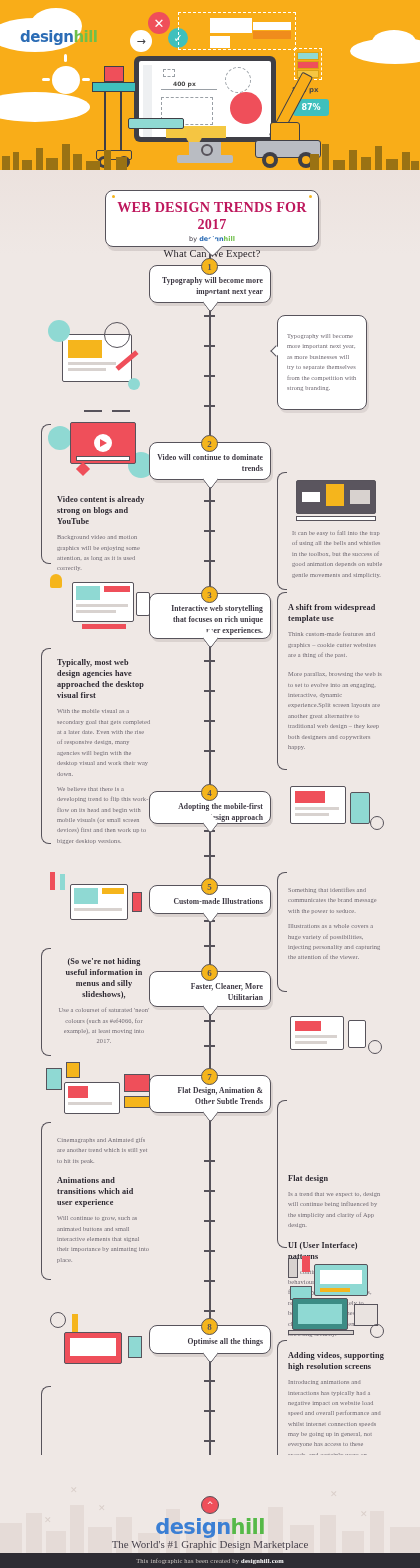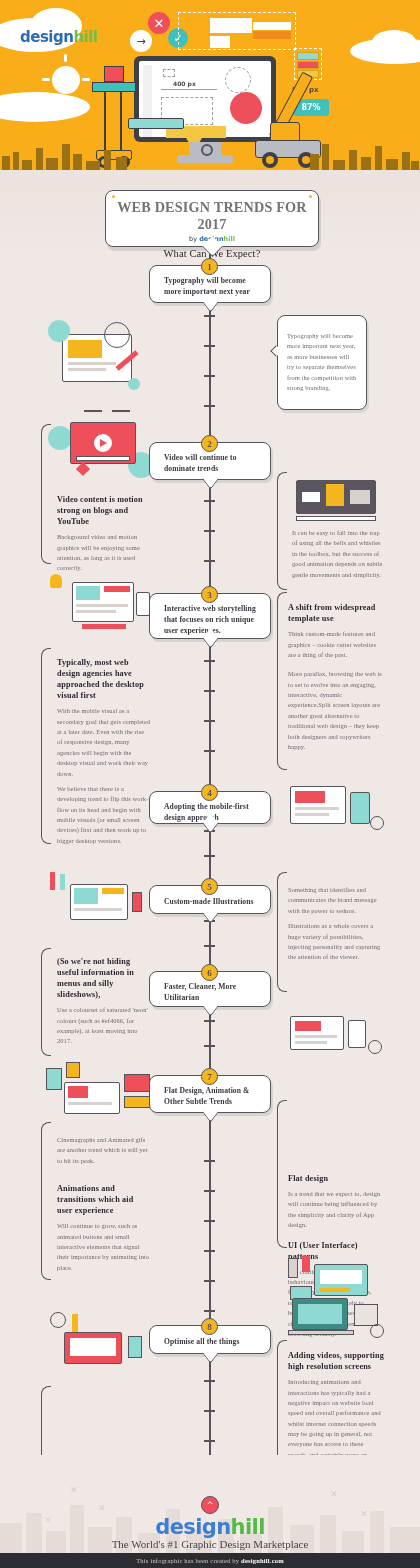--- a/index.html
+++ b/index.html
@@ -144,22 +144,22 @@
     background: #f5b51c; border: 1.5px solid #57535b; color: #57535b;
     font-family: "Liberation Serif", serif; font-size: 9px; font-weight: bold;
     display: flex; align-items: center; justify-content: center; z-index: 6;
   }
 
   
   .center-card {
     position: absolute; left: 149px; width: 122px;
     background: #fff; border: 1.3px solid #57535b; border-radius: 8px;
     box-shadow: 2px 3px 0 rgba(120,110,110,.18);
-    text-align: left; z-index: 5;
-    padding: 9px 14px 8px;
+    text-align: right; z-index: 5;
+    padding: 9px 7px 8px;
     font-family: "Liberation Serif", serif;
     font-size: 7.6px; font-weight: bold; color: #3a3540; line-height: 1.45;
     letter-spacing: .1px;
   }
   .center-card:after {
     content: ""; position: absolute; left: 50%; margin-left: -6px; bottom: -7px;
     width: 12px; height: 12px; background: #fff;
     border-right: 1.3px solid #57535b; border-bottom: 1.3px solid #57535b;
     transform: rotate(45deg) skew(8deg,8deg); border-radius: 0 0 3px 0;
   }
@@ -172,21 +172,21 @@
   }
   .title-card:after {
     content: ""; position: absolute; left: 50%; margin-left: -7px; bottom: -8px;
     width: 14px; height: 14px; background: #fff;
     border-right: 1.3px solid #57535b; border-bottom: 1.3px solid #57535b;
     transform: rotate(45deg); border-radius: 0 0 3px 0;
   }
   .title-card .dot { position: absolute; top: 4px; width: 3px; height: 3px; border-radius: 50%; background: #f5b51c; }
   .t-main {
     font-family: "Liberation Serif", serif;
-    font-size: 14.2px; font-weight: bold; color: #737373; letter-spacing: .2px;
+    font-size: 14.2px; font-weight: bold; color: #be185d; letter-spacing: .2px;
   }
   .t-by { font-family: "DejaVu Sans", sans-serif; font-size: 6.5px; color: #3a3540; margin-top: 2px; }
   .t-by b.d { color: #2b6cb5; }
   .t-by b.h { color: #6fbf4a; }
   .t-sub {
     font-family: "Liberation Serif", serif;
     font-size: 10.5px; color: #231f25; margin-top: 5px; letter-spacing: .1px;
   }
 
   
@@ -426,21 +426,21 @@
   <div class="dotblob" style="left:72px;top:34px;width:26px;height:26px;background:#8fd9d3;"></div>
   <div class="scr" style="left:14px;top:4px;width:66px;height:42px;background:#ef4f5a;"></div>
   <div class="abs" style="left:38px;top:16px;width:18px;height:18px;background:#fff;border-radius:50%;"></div>
   <div class="abs" style="left:44px;top:21px;width:0;height:0;border-left:7px solid #ef4f5a;border-top:4px solid transparent;border-bottom:4px solid transparent;"></div>
   <div class="abs" style="left:20px;top:38px;width:54px;height:5px;background:#fff;border:1px solid #57535b;"></div>
   <div class="abs" style="left:22px;top:46px;width:10px;height:10px;background:#ef4f5a;transform:rotate(45deg);"></div>
   <div class="abs" style="left:28px;top:-8px;width:18px;height:2px;background:#57535b;"></div>
   <div class="abs" style="left:56px;top:-8px;width:18px;height:2px;background:#57535b;"></div>
 </div>
 <div class="abs" style="left:57px;top:494px;width:90px;">
-  <div class="side-h">Video content is motion strong on blogs and YouTube</div>
+  <div class="side-h">Video content is already strong on blogs and YouTube</div>
   <div class="side-p">Background video and motion graphics will be enjoying some attention, as long as it is used correctly.</div>
 </div>
 
 <div class="abs" style="left:277px;top:472px;width:10px;height:118px;border-left:1.3px solid #57535b;border-top:1.3px solid #57535b;border-bottom:1.3px solid #57535b;border-radius:8px 0 0 8px;"></div>
 <div class="ill" style="left:292px;top:478px;width:92px;height:44px;">
   <div class="scr" style="left:4px;top:2px;width:80px;height:34px;background:#5a555e;"></div>
   <div class="abs" style="left:34px;top:6px;width:18px;height:22px;background:#f5b51c;"></div>
   <div class="abs" style="left:10px;top:14px;width:18px;height:10px;background:#fff;"></div>
   <div class="abs" style="left:58px;top:12px;width:20px;height:14px;background:#d8d2cf;"></div>
   <div class="abs" style="left:4px;top:38px;width:80px;height:5px;background:#fff;border:1px solid #57535b;"></div>
@@ -502,21 +502,21 @@
   <div class="abs" style="left:86px;top:22px;width:10px;height:20px;background:#ef4f5a;border:1.3px solid #57535b;"></div>
 </div>
 
 <div class="abs" style="left:277px;top:872px;width:10px;height:120px;border-left:1.3px solid #57535b;border-top:1.3px solid #57535b;border-bottom:1.3px solid #57535b;border-radius:8px 0 0 8px;"></div>
 <div class="abs" style="left:288px;top:880px;width:96px;">
   <div class="side-p">Something that identifies and communicates the brand message with the power to seduce.</div>
   <div class="side-p">Illustrations as a whole covers a huge variety of possibilities, injecting personality and capturing the attention of the viewer.</div>
 </div>
 
 <div class="abs" style="left:41px;top:948px;width:10px;height:108px;border-left:1.3px solid #57535b;border-top:1.3px solid #57535b;border-bottom:1.3px solid #57535b;border-radius:8px 0 0 8px;"></div>
-<div class="abs" style="left:57px;top:956px;width:94px;">
+<div class="abs" style="left:57px;top:956px;width:94px;text-align:center;">
   <div class="side-h">(So we're not hiding useful information in menus and silly slideshows),</div>
   <div class="side-p">Use a colourset of saturated 'neon' colours (such as #ef4066, for example), at least moving into 2017.</div>
 </div>
 
 <div class="node" style="left:201px;top:964px;">6</div>
 <div class="center-card" style="top:971px;height:36px;">Faster, Cleaner, More Utilitarian</div>
 
 <div class="ill" style="left:286px;top:1012px;width:100px;height:54px;">
   <div class="scr" style="left:4px;top:4px;width:54px;height:34px;background:#fff;"></div>
   <div class="abs" style="left:9px;top:9px;width:26px;height:10px;background:#ef4f5a;"></div>
@@ -535,21 +535,21 @@
   <div class="scr" style="left:20px;top:22px;width:56px;height:32px;background:#fff;"></div>
   <div class="abs" style="left:24px;top:26px;width:20px;height:12px;background:#ef4f5a;"></div>
   <div class="abs" style="left:24px;top:42px;width:44px;height:3px;background:#d8d2cf;"></div>
   <div class="abs" style="left:80px;top:14px;width:26px;height:18px;background:#ef4f5a;border:1.3px solid #57535b;"></div>
   <div class="abs" style="left:80px;top:36px;width:26px;height:12px;background:#f5b51c;border:1.3px solid #57535b;"></div>
 </div>
 
 <div class="abs" style="left:41px;top:1122px;width:10px;height:158px;border-left:1.3px solid #57535b;border-top:1.3px solid #57535b;border-bottom:1.3px solid #57535b;border-radius:8px 0 0 8px;"></div>
 <div class="abs" style="left:57px;top:1130px;width:94px;">
   <div class="side-p">Cinemagraphs and Animated gifs are another trend which is still yet to hit its peak.</div>
-  <div class="side-h" style="margin-top:17px;">Animations and transitions which aid user experience</div>
+  <div class="side-h" style="margin-top:9px;">Animations and transitions which aid user experience</div>
   <div class="side-p">Will continue to grow, such as animated buttons and small interactive elements that signal their importance by animating into place.</div>
 </div>
 
 <div class="abs" style="left:277px;top:1100px;width:10px;height:148px;border-left:1.3px solid #57535b;border-top:1.3px solid #57535b;border-bottom:1.3px solid #57535b;border-radius:8px 0 0 8px;"></div>
 <div class="abs" style="left:288px;top:1173px;width:96px;">
   <div class="side-h">Flat design</div>
   <div class="side-p">Is a trend that we expect to, design will continue being influenced by the simplicity and clarity of App design.</div>
   <div class="side-h" style="margin-top:9px;">UI (User Interface) patterns</div>
   <div class="side-p">will continue to develop, as behaviour patterns that occur frequently in checkouts, logins, registrations etc are likely to become more constrained due to changes and developments in browsing security.</div>
 </div>

